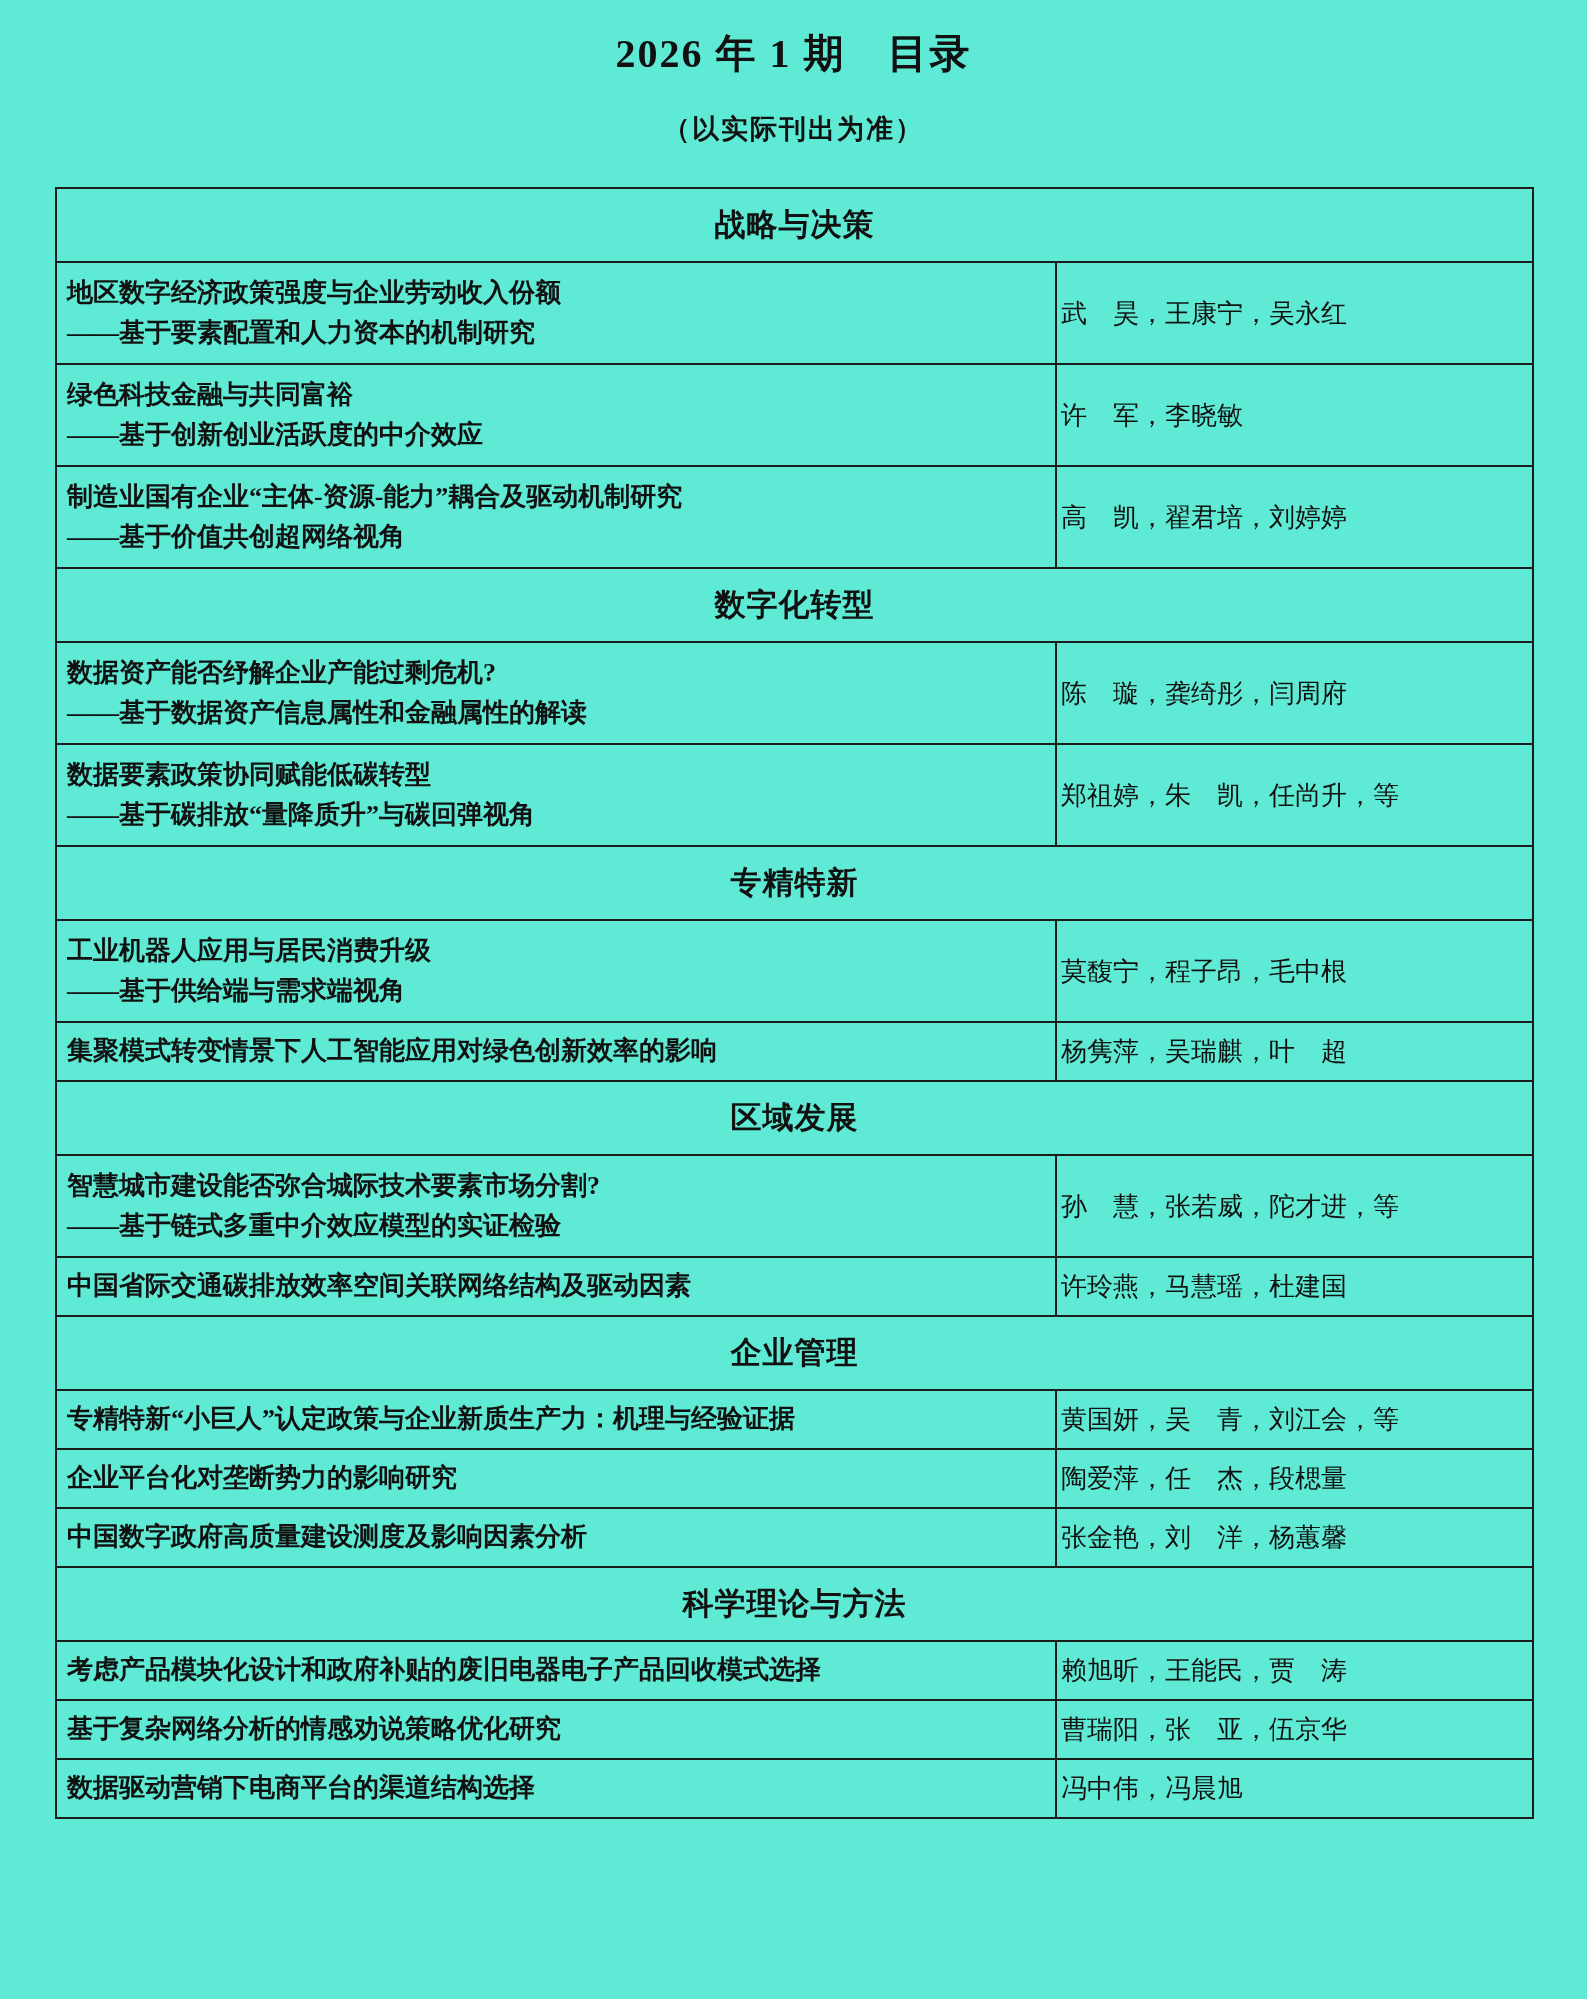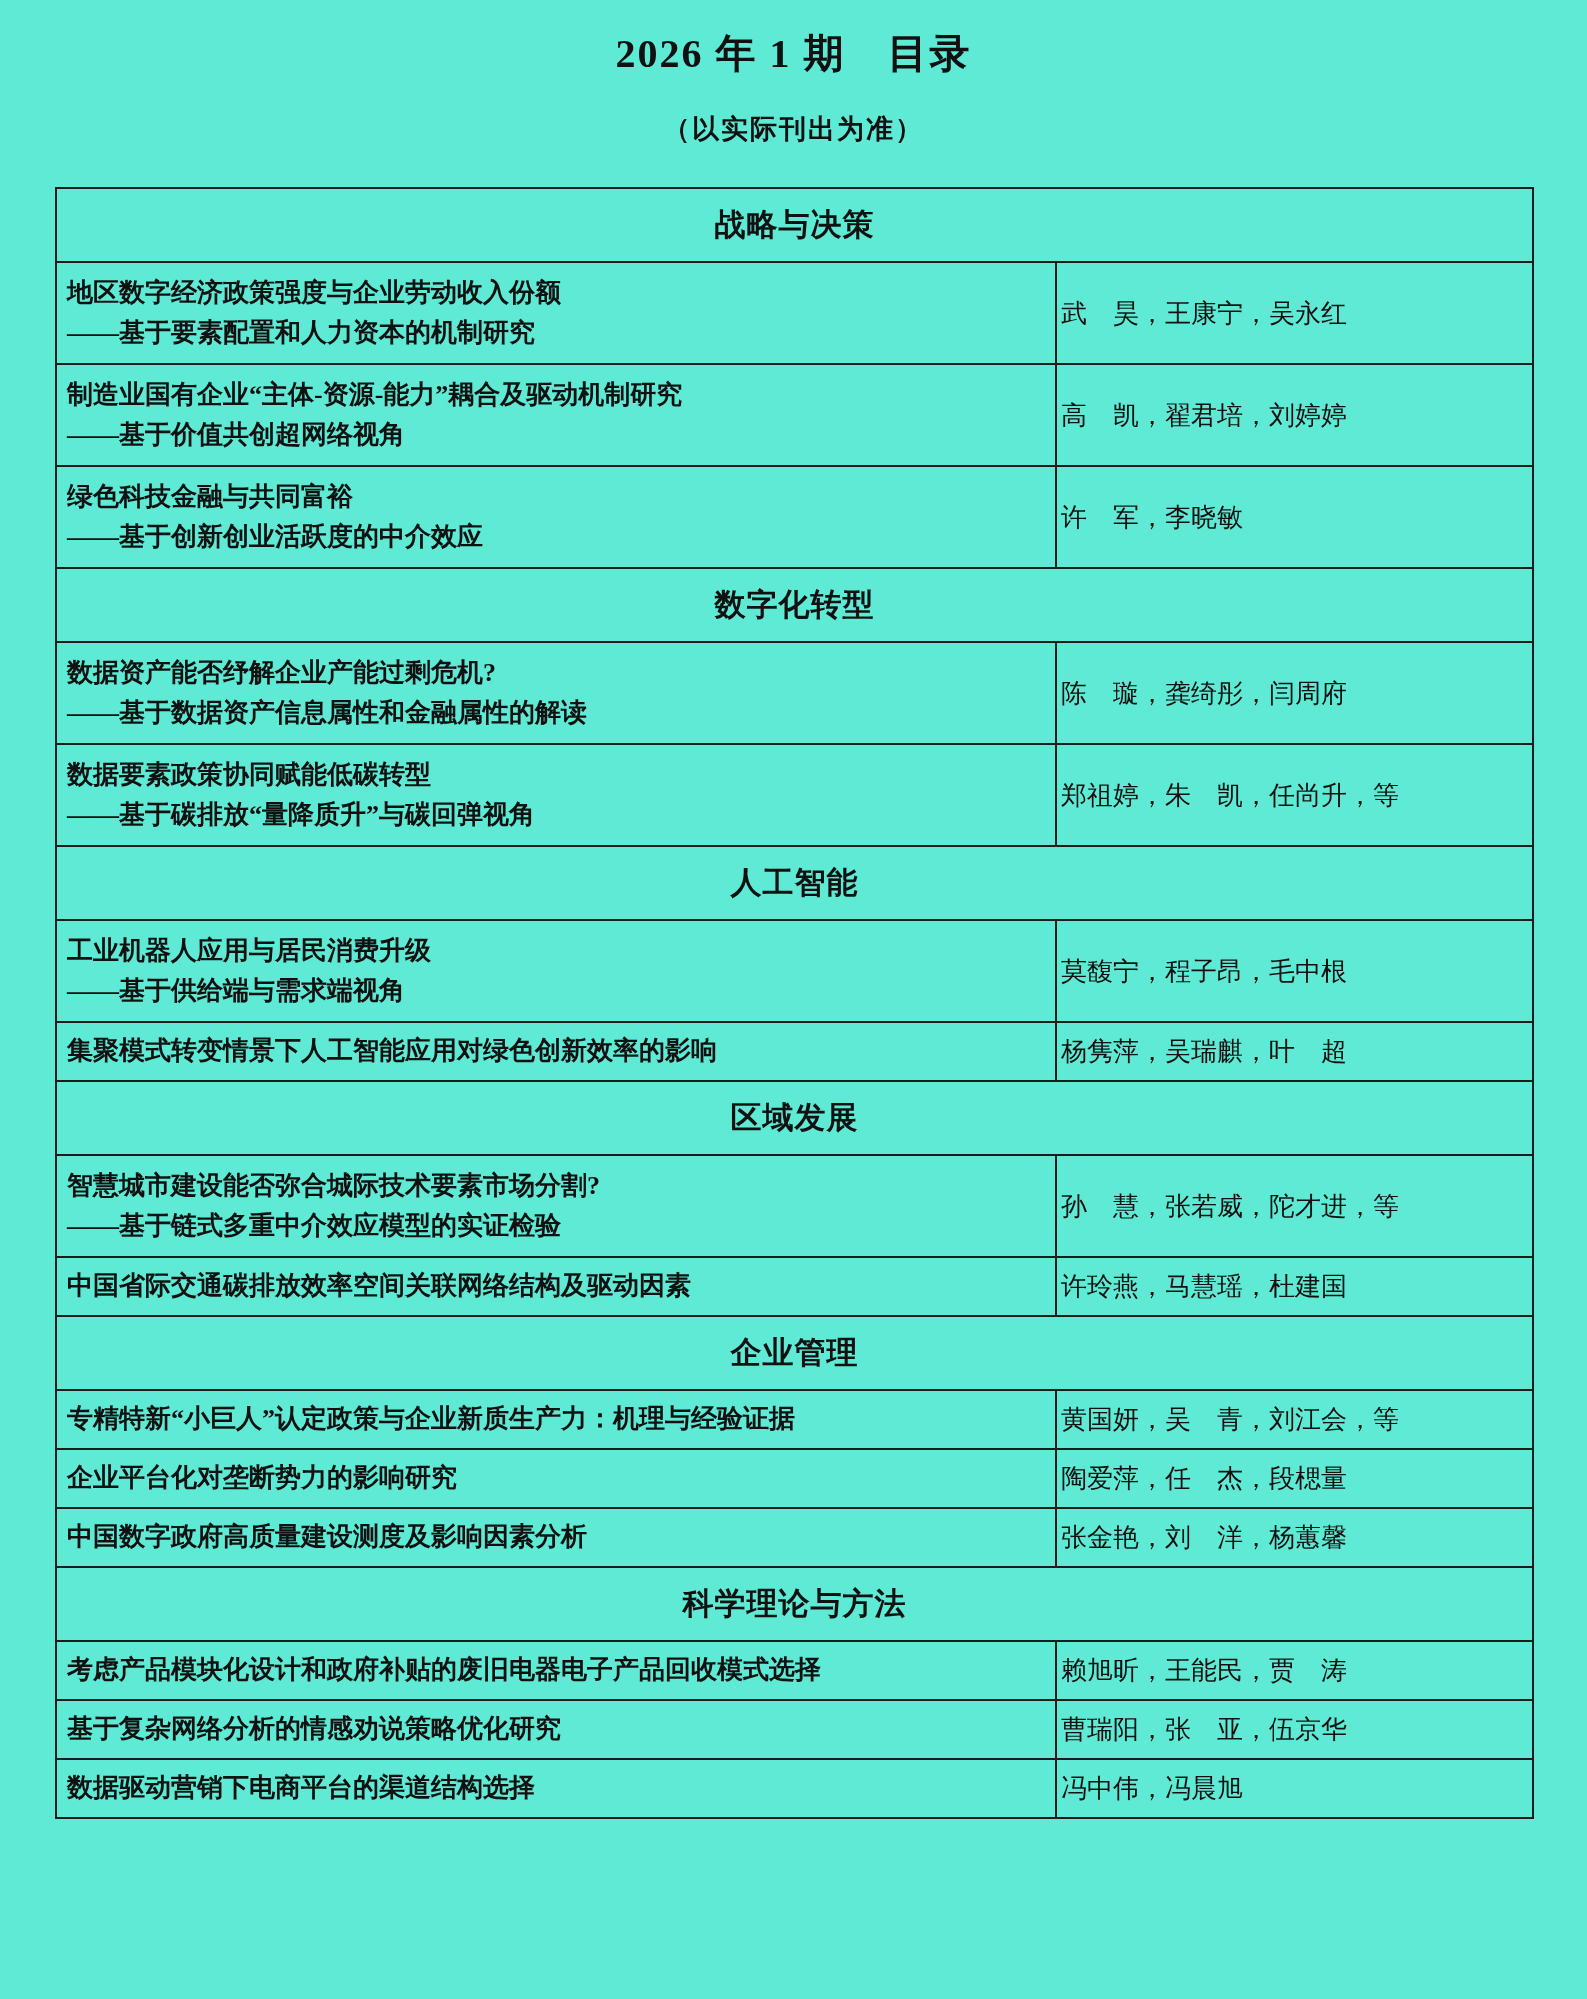--- a/index.html
+++ b/index.html
@@ -89,35 +89,35 @@
           <div class="cell-inner">
             <div class="t-line">地区数字经济政策强度与企业劳动收入份额</div>
             <div class="t-line">——基于要素配置和人力资本的机制研究</div>
           </div>
         </td>
         <td class="authors-cell">武　昊，王康宁，吴永红</td>
       </tr>
       <tr class="article-row two-line">
         <td class="title-cell">
           <div class="cell-inner">
+            <div class="t-line">绿色科技金融与共同富裕</div>
+            <div class="t-line">——基于创新创业活跃度的中介效应</div>
+          </div>
+        </td>
+        <td class="authors-cell">许　军，李晓敏</td>
+      </tr>
+      <tr class="article-row two-line">
+        <td class="title-cell">
+          <div class="cell-inner">
             <div class="t-line">制造业国有企业“主体-资源-能力”耦合及驱动机制研究</div>
             <div class="t-line">——基于价值共创超网络视角</div>
           </div>
         </td>
         <td class="authors-cell">高　凯，翟君培，刘婷婷</td>
       </tr>
-      <tr class="article-row two-line">
-        <td class="title-cell">
-          <div class="cell-inner">
-            <div class="t-line">绿色科技金融与共同富裕</div>
-            <div class="t-line">——基于创新创业活跃度的中介效应</div>
-          </div>
-        </td>
-        <td class="authors-cell">许　军，李晓敏</td>
-      </tr>
 
       <tr class="section-row">
         <td colspan="2">数字化转型</td>
       </tr>
       <tr class="article-row two-line">
         <td class="title-cell">
           <div class="cell-inner">
             <div class="t-line">数据资产能否纾解企业产能过剩危机?</div>
             <div class="t-line">——基于数据资产信息属性和金融属性的解读</div>
           </div>
@@ -128,21 +128,21 @@
         <td class="title-cell">
           <div class="cell-inner">
             <div class="t-line">数据要素政策协同赋能低碳转型</div>
             <div class="t-line">——基于碳排放“量降质升”与碳回弹视角</div>
           </div>
         </td>
         <td class="authors-cell">郑祖婷，朱　凯，任尚升，等</td>
       </tr>
 
       <tr class="section-row">
-        <td colspan="2">人工智能</td>
+        <td colspan="2">专精特新</td>
       </tr>
       <tr class="article-row two-line">
         <td class="title-cell">
           <div class="cell-inner">
             <div class="t-line">工业机器人应用与居民消费升级</div>
             <div class="t-line">——基于供给端与需求端视角</div>
           </div>
         </td>
         <td class="authors-cell">莫馥宁，程子昂，毛中根</td>
       </tr>

